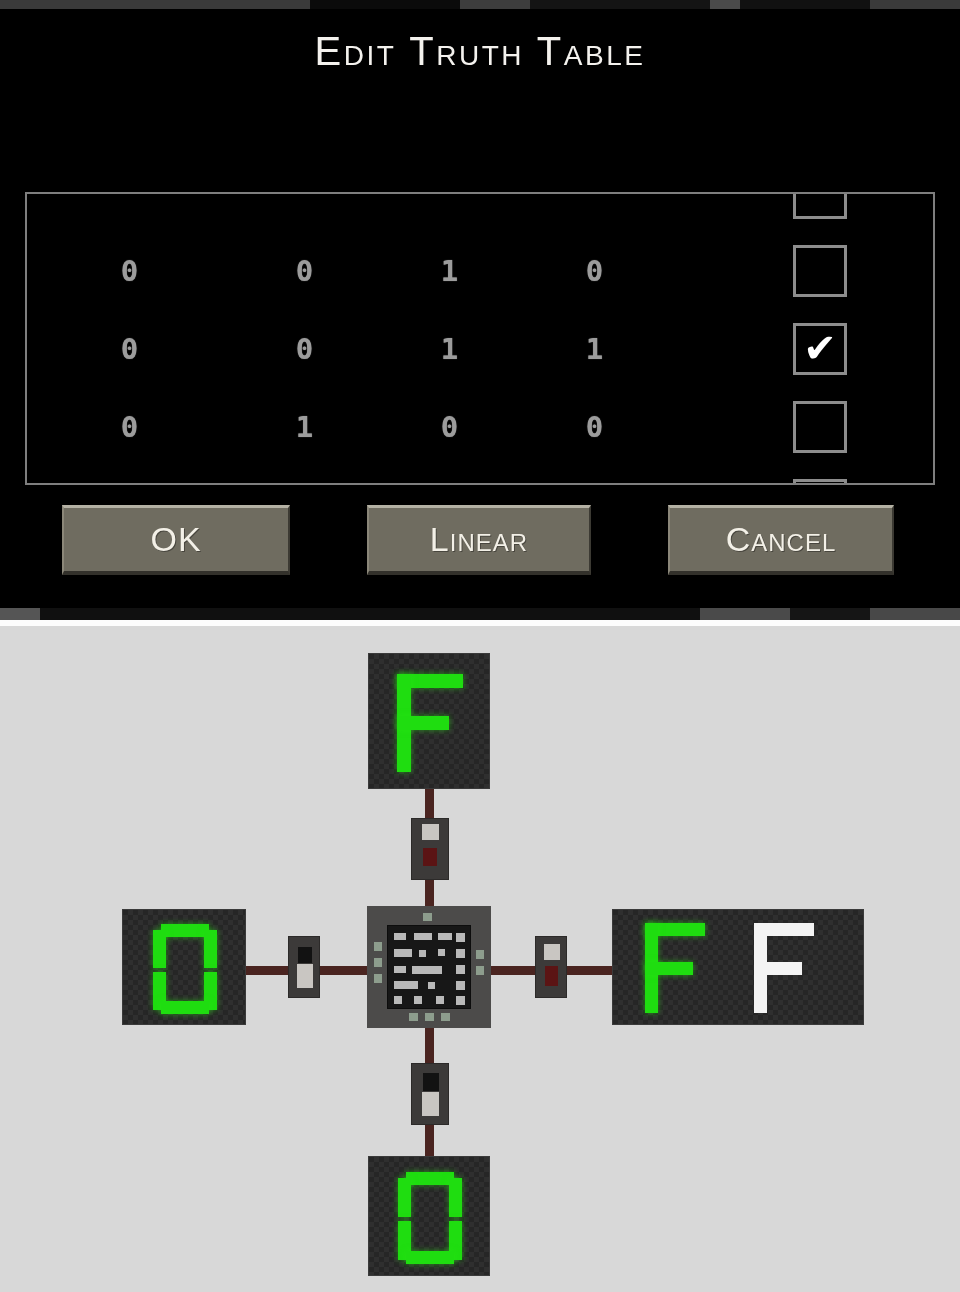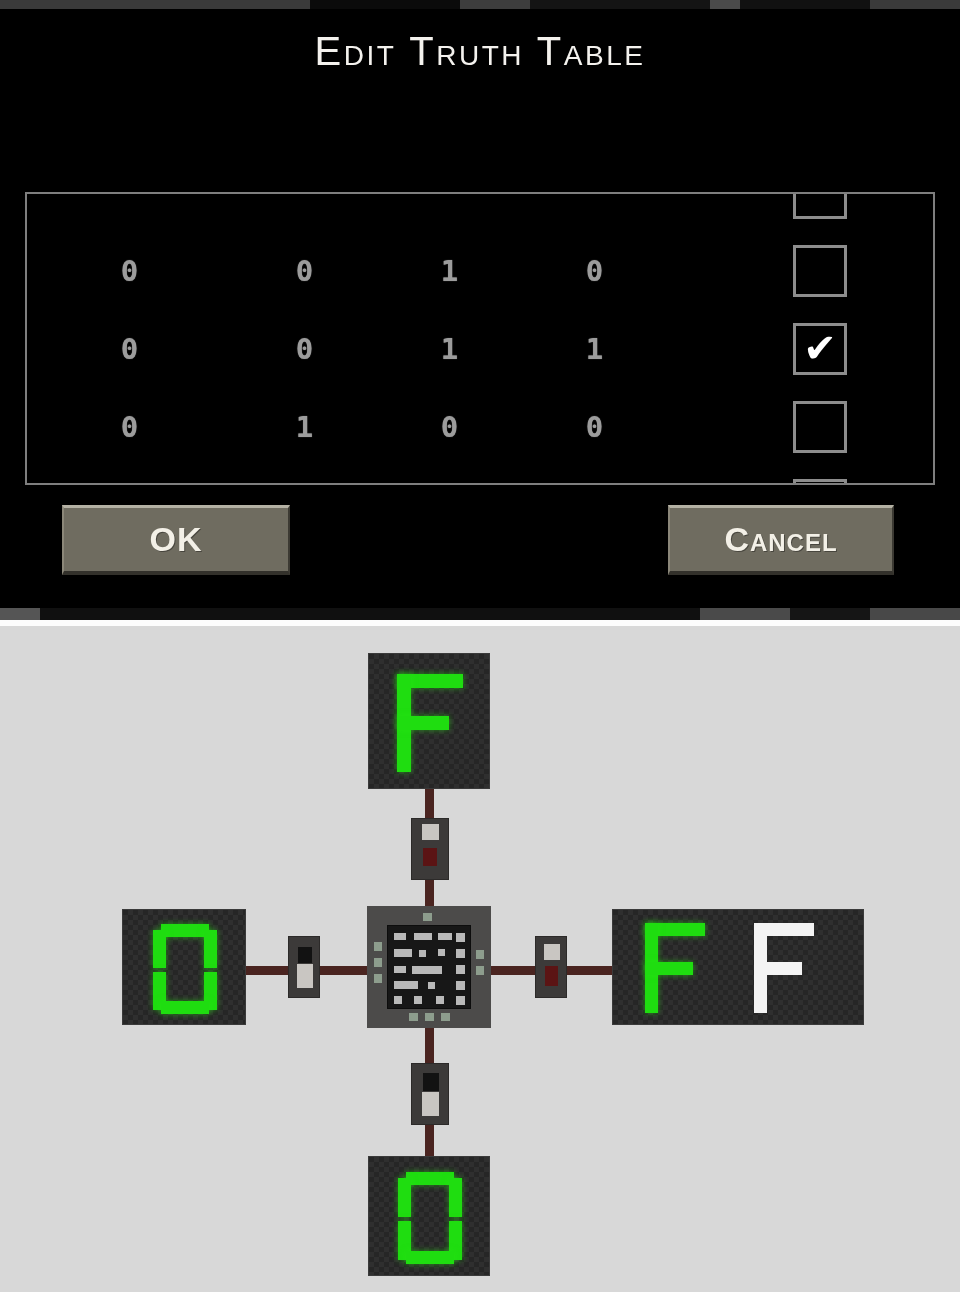--- a/index.html
+++ b/index.html
@@ -122,21 +122,21 @@
     color: #ffffff;
     font-size: 40px;
     line-height: 1;
     font-family: "DejaVu Sans", sans-serif;
   }
 
   
   .btn-row {
     position: absolute;
     left: 0; top: 492px;
-    width: 873px; height: 76px; font-weight: bold;
+    width: 873px; height: 76px;
   }
   .btn {
     position: absolute;
     top: 0;
     height: 70px;
     background: #6f6c60;
     border-top: 3px solid #b4b1a4;
     border-left: 2px solid #8b8779;
     border-right: 2px solid #3c3a33;
     border-bottom: 4px solid #33312b;
@@ -314,20 +314,21 @@
           <span class="tcell"></span>
           <span class="tspacer"></span>
           <span class="checkbox"></span>
         </div>
 
       </div>
     </div>
 
     <div class="btn-row">
       <div class="btn ok">OK</div>
+      <div class="btn linear">Linear</div>
       <div class="btn cancel">Cancel</div>
     </div>
 
   </div>
 
   <div class="split">
     <span class="s1"></span>
     <span class="s2"></span>
     <span class="s3"></span>
     <span class="s4"></span>

